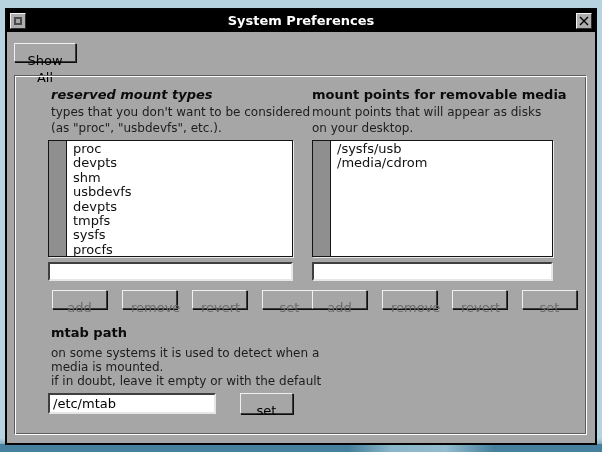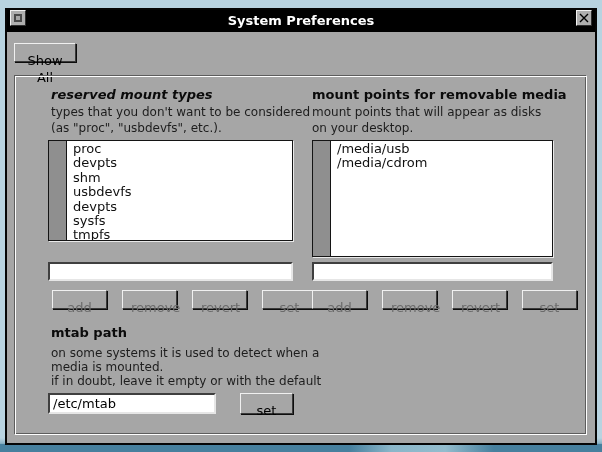--- a/index.html
+++ b/index.html
@@ -11,21 +11,21 @@
   .bottom-band{
     position:absolute;left:0;bottom:0;width:602px;height:8px;
     background:linear-gradient(90deg,#47809e 0%,#47809e 58%,#8ab6c9 65%,#93bccd 74%,#47809e 82%,#47809e 100%);
   }
   .window{
     position:absolute;left:5px;top:8px;width:592px;height:437px;
     box-sizing:border-box;border:2px solid #050505;background:#a6a6a6;
   }
   .titlebar{
     position:absolute;left:0;top:0;right:0;height:22px;background:#000;
-    display:flex;
+    display:flex;align-items:center;
   }
   .tb-btn{
     width:16px;height:16px;box-sizing:border-box;background:#aeaeae;
     border:1px solid;border-color:#f2f2f2 #2e2e2e #2e2e2e #f2f2f2;
     display:flex;align-items:center;justify-content:center;padding:0;cursor:default;
   }
   .menu-btn{margin-left:3px;}
   .close-btn{margin-right:3px;}
   .menu-glyph{
     width:8px;height:8px;box-sizing:border-box;border:2px solid #4a4a4a;background:#a6a6a6;
@@ -96,31 +96,31 @@
   <button class="btn show-all">Show All</button>
 
   <div class="groupbox">
 
     <div class="heading" style="left:36px;top:11px;font-style:italic;">reserved mount types</div>
     <div class="desc" style="left:36px;top:28px;">
 
     <div>types that you don't want to be considered</div>
         <div>(as "proc", "usbdevfs", etc.).</div>
       </div>
-    <div class="listbox" style="left:33px;top:64px;width:245px;height:101px;">
+    <div class="listbox" style="left:33px;top:64px;width:245px;height:117px;">
       <div class="trough"></div>
       <div class="list-items">
 
       <div class="list-item">proc</div>
           <div class="list-item">devpts</div>
           <div class="list-item">shm</div>
           <div class="list-item">usbdevfs</div>
           <div class="list-item">devpts</div>
+          <div class="list-item">tmpfs</div>
           <div class="list-item">sysfs</div>
-          <div class="list-item">tmpfs</div>
           <div class="list-item">procfs</div>
         </div>
     </div>
     <input class="entry" style="left: 33px; top: 186px; width: 245px; height: 19px;" value="">
     <div class="btnrow" style="left:37px;top:214px;">
 
     <button class="btn disabled">add</button>
         <button class="btn disabled">remove</button>
         <button class="btn disabled">revert</button>
         <button class="btn disabled">set</button>
@@ -129,21 +129,21 @@
     <div class="heading" style="left:297px;top:11px;">mount points for removable media</div>
     <div class="desc" style="left:297px;top:28px;">
 
     <div>mount points that will appear as disks</div>
         <div>on your desktop.</div>
       </div>
     <div class="listbox" style="left:297px;top:64px;width:241px;height:117px;">
       <div class="trough"></div>
       <div class="list-items">
 
-      <div class="list-item">/media/usb</div>
+      <div class="list-item">/sysfs/usb</div>
           <div class="list-item">/media/cdrom</div>
         </div>
     </div>
     <input class="entry" style="left: 297px; top: 186px; width: 241px; height: 19px;" value="">
     <div class="btnrow" style="left:297px;top:214px;">
 
     <button class="btn disabled">add</button>
         <button class="btn disabled">remove</button>
         <button class="btn disabled">revert</button>
         <button class="btn disabled">set</button>

